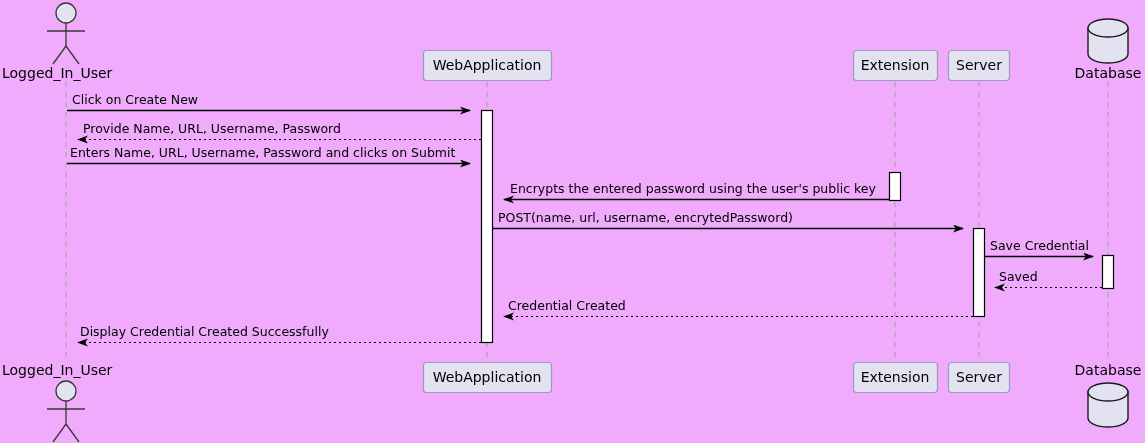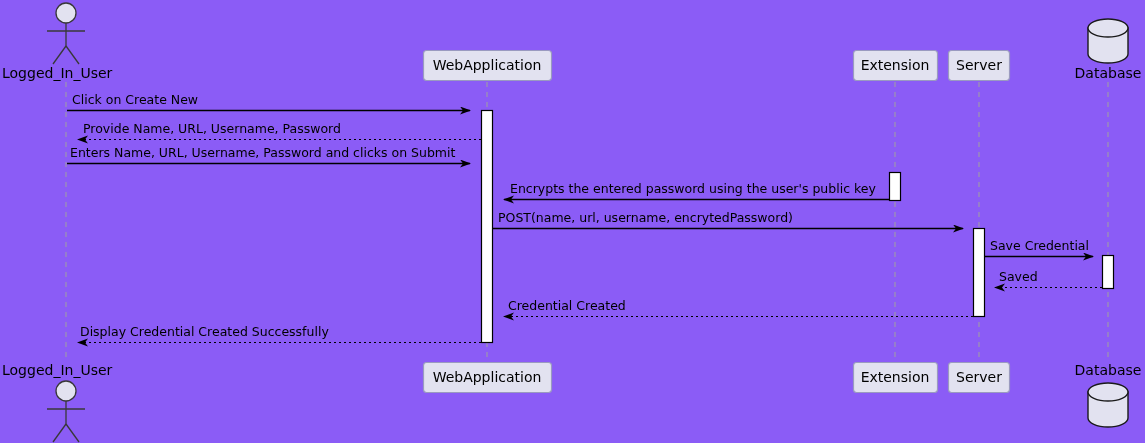--- a/index.html
+++ b/index.html
@@ -7,21 +7,21 @@
     padding: 0;
     background: #ffffff;
   }
   body {
     font-family: "DejaVu Sans", sans-serif;
   }
   #diagram-root {
     position: relative;
     width: 1145px;
     height: 443px;
-    background: #8b5cf6;
+    background: #f0abfc;
     overflow: hidden;
   }
   .svg-layer {
     position: absolute;
     left: 0;
     top: 0;
     width: 1145px;
     height: 443px;
   }
   text {

